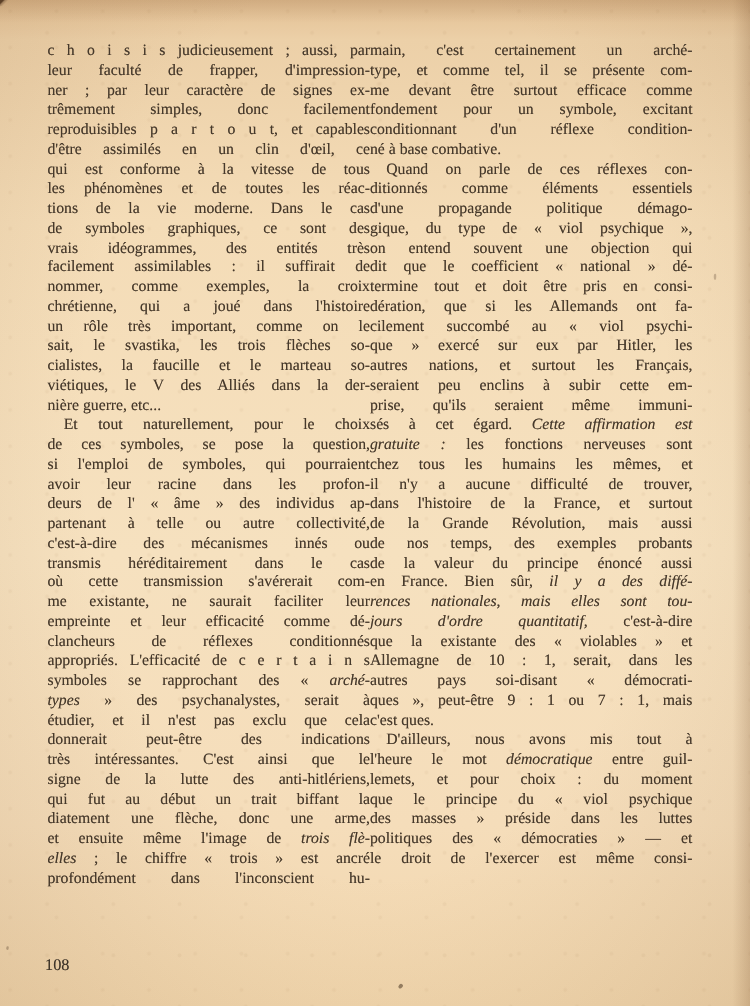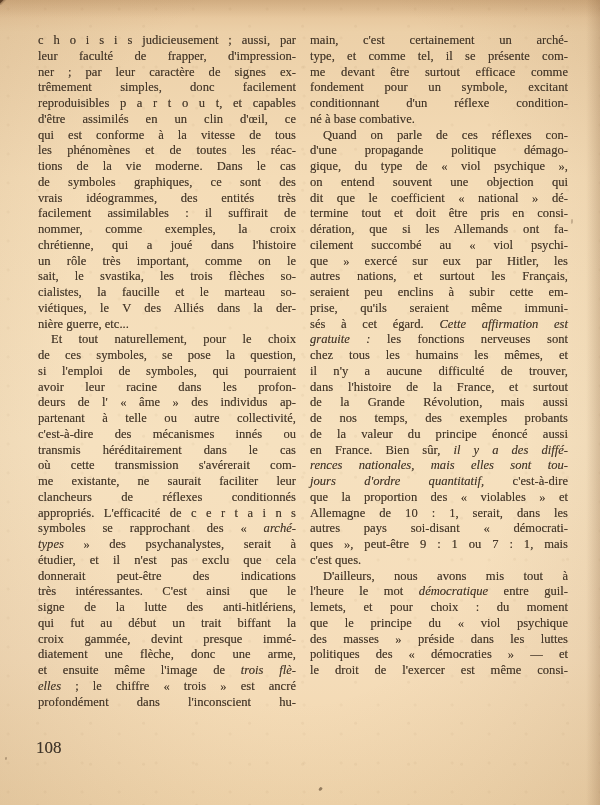--- a/index.html
+++ b/index.html
@@ -27,40 +27,40 @@
     background:linear-gradient(180deg, rgba(130,85,45,.18), rgba(130,85,45,0));
     pointer-events:none;
   }
   .corner-sliver{
     position:absolute;top:0;left:0;width:14px;height:5px;
     background:linear-gradient(135deg, rgba(55,30,12,.75) 0 2px, rgba(55,30,12,.25) 3px, transparent 5px);
     pointer-events:none;
   }
   .columns{
     position:absolute;top:33px;left:38px;
-    display:flex;gap:14px;
+    display:flex;
   }
   .col{width:258px;}
   .line{
     font-size:12.6px;
     line-height:15.75px;
     height:15.75px;
     color:#46392b;
     text-align:justify;
     text-align-last:justify;
     white-space:normal;
     overflow:visible;
     text-shadow:0 0 .4px rgba(70,55,40,.55);
   }
   .line.end{ text-align-last:left; }
   .line.indent{ text-indent:13px; }
   .line .it{ font-style:italic; }
   .page-number{
-    position:absolute;left:36px;top:738px;
-    font-size:17px;color:#3f352a;
+    position:absolute;left:36px;top:764px;
+    font-size:13px;color:#3f352a;
     text-shadow:0 0 .4px rgba(70,55,40,.5);
   }
   .speck{
     position:absolute;width:3px;height:4px;border-radius:50% 40% 60% 50%;
     background:rgba(75,55,35,.55);
   }
   .speck.s1{left:319px;top:787px;transform:rotate(40deg);}
   .speck.s2{left:5px;top:757px;width:2px;height:3px;opacity:.6;}
   .speck.s3{left:571px;top:219px;width:2px;height:5px;opacity:.5;}
 </style>
@@ -96,43 +96,44 @@
         <div class="line indent"><span>Et tout naturellement, pour le choix</span></div>
         <div class="line"><span>de ces symboles, se pose la question,</span></div>
         <div class="line"><span>si l'emploi de symboles, qui pourraient</span></div>
         <div class="line"><span>avoir leur racine dans les profon-</span></div>
         <div class="line"><span>deurs de l' « âme » des individus ap-</span></div>
         <div class="line"><span>partenant à telle ou autre collectivité,</span></div>
         <div class="line"><span>c'est-à-dire des mécanismes innés ou</span></div>
         <div class="line"><span>transmis héréditairement dans le cas</span></div>
         <div class="line"><span>où cette transmission s'avérerait com-</span></div>
         <div class="line"><span>me existante, ne saurait faciliter leur</span></div>
+        <div class="line"><span>empreinte et leur efficacité comme dé-</span></div>
         <div class="line"><span>clancheurs de réflexes conditionnés</span></div>
         <div class="line"><span>appropriés. L'efficacité de c e r t a i n s</span></div>
         <div class="line"><span>symboles se rapprochant des « </span><span class="it">arché-</span></div>
         <div class="line"><span class="it">types</span><span> » des psychanalystes, serait à</span></div>
         <div class="line"><span>étudier, et il n'est pas exclu que cela</span></div>
         <div class="line"><span>donnerait peut-être des indications</span></div>
         <div class="line"><span>très intéressantes. C'est ainsi que le</span></div>
         <div class="line"><span>signe de la lutte des anti-hitlériens,</span></div>
         <div class="line"><span>qui fut au début un trait biffant la</span></div>
-        <div class="line"><span>croix gammée, devint presque immé-</span></div>
         <div class="line"><span>diatement une flèche, donc une arme,</span></div>
         <div class="line"><span>et ensuite même l'image de </span><span class="it">trois flè-</span></div>
         <div class="line"><span class="it">elles</span><span> ; le chiffre « trois » est ancré</span></div>
         <div class="line"><span>profondément dans l'inconscient hu-</span></div>
       </div>
     <div class="col" id="col-right">
         <div class="line"><span>main, c'est certainement un arché-</span></div>
         <div class="line"><span>type, et comme tel, il se présente com-</span></div>
         <div class="line"><span>me devant être surtout efficace comme</span></div>
         <div class="line"><span>fondement pour un symbole, excitant</span></div>
         <div class="line"><span>conditionnant d'un réflexe condition-</span></div>
         <div class="line end"><span>né à base combative.</span></div>
         <div class="line indent"><span>Quand on parle de ces réflexes con-</span></div>
+        <div class="line"><span>ditionnés comme éléments essentiels</span></div>
         <div class="line"><span>d'une propagande politique démago-</span></div>
         <div class="line"><span>gique, du type de « viol psychique »,</span></div>
         <div class="line"><span>on entend souvent une objection qui</span></div>
         <div class="line"><span>dit que le coefficient « national » dé-</span></div>
         <div class="line"><span>termine tout et doit être pris en consi-</span></div>
         <div class="line"><span>dération, que si les Allemands ont fa-</span></div>
         <div class="line"><span>cilement succombé au « viol psychi-</span></div>
         <div class="line"><span>que » exercé sur eux par Hitler, les</span></div>
         <div class="line"><span>autres nations, et surtout les Français,</span></div>
         <div class="line"><span>seraient peu enclins à subir cette em-</span></div>
@@ -141,21 +142,21 @@
         <div class="line"><span class="it">gratuite :</span><span> les fonctions nerveuses sont</span></div>
         <div class="line"><span>chez tous les humains les mêmes, et</span></div>
         <div class="line"><span>il n'y a aucune difficulté de trouver,</span></div>
         <div class="line"><span>dans l'histoire de la France, et surtout</span></div>
         <div class="line"><span>de la Grande Révolution, mais aussi</span></div>
         <div class="line"><span>de nos temps, des exemples probants</span></div>
         <div class="line"><span>de la valeur du principe énoncé aussi</span></div>
         <div class="line"><span>en France. Bien sûr, </span><span class="it">il y a des diffé-</span></div>
         <div class="line"><span class="it">rences nationales, mais elles sont tou-</span></div>
         <div class="line"><span class="it">jours d'ordre quantitatif,</span><span> c'est-à-dire</span></div>
-        <div class="line"><span>que la proportion des « violables » et</span></div>
+        <div class="line"><span>que la existante des « violables » et</span></div>
         <div class="line"><span>Allemagne de 10 : 1, serait, dans les</span></div>
         <div class="line"><span>autres pays soi-disant « démocrati-</span></div>
         <div class="line"><span>ques », peut-être 9 : 1 ou 7 : 1, mais</span></div>
         <div class="line end"><span>c'est ques.</span></div>
         <div class="line indent"><span>D'ailleurs, nous avons mis tout à</span></div>
         <div class="line"><span>l'heure le mot </span><span class="it">démocratique</span><span> entre guil-</span></div>
         <div class="line"><span>lemets, et pour choix : du moment</span></div>
         <div class="line"><span>que le principe du « viol psychique</span></div>
         <div class="line"><span>des masses » préside dans les luttes</span></div>
         <div class="line"><span>politiques des « démocraties » — et</span></div>

